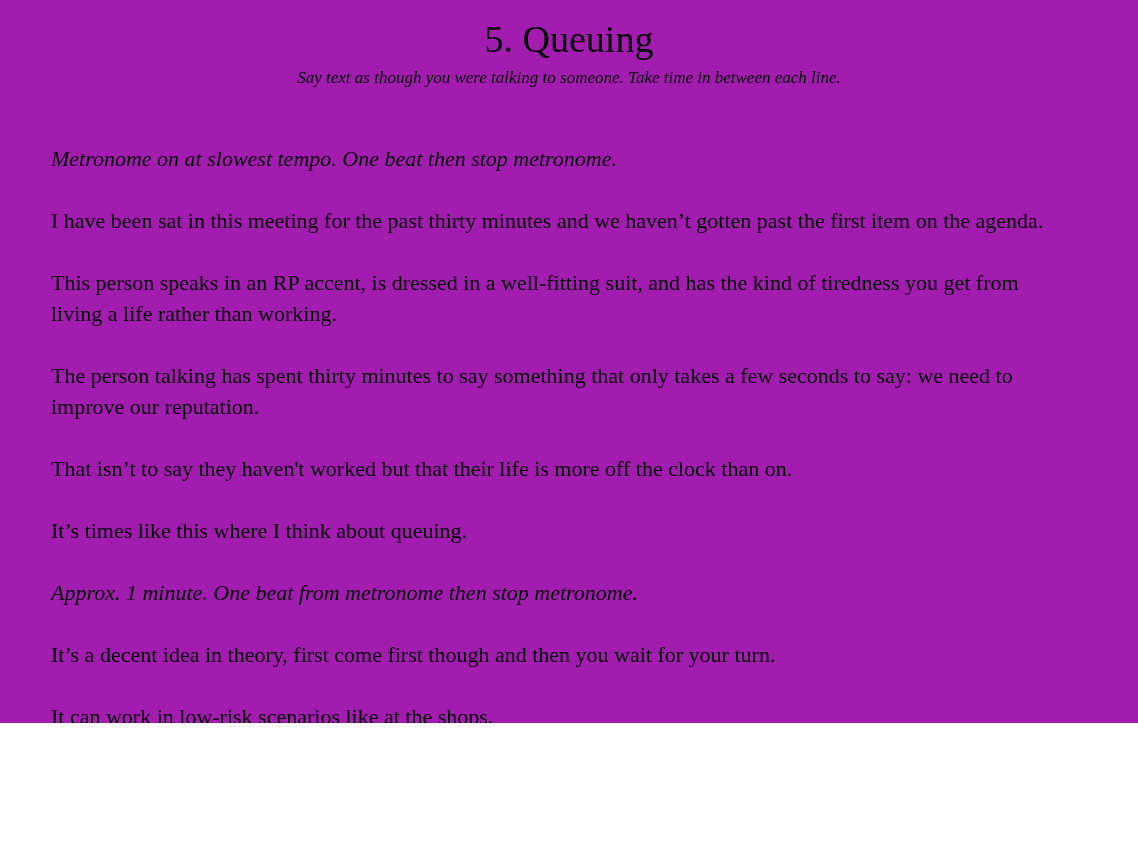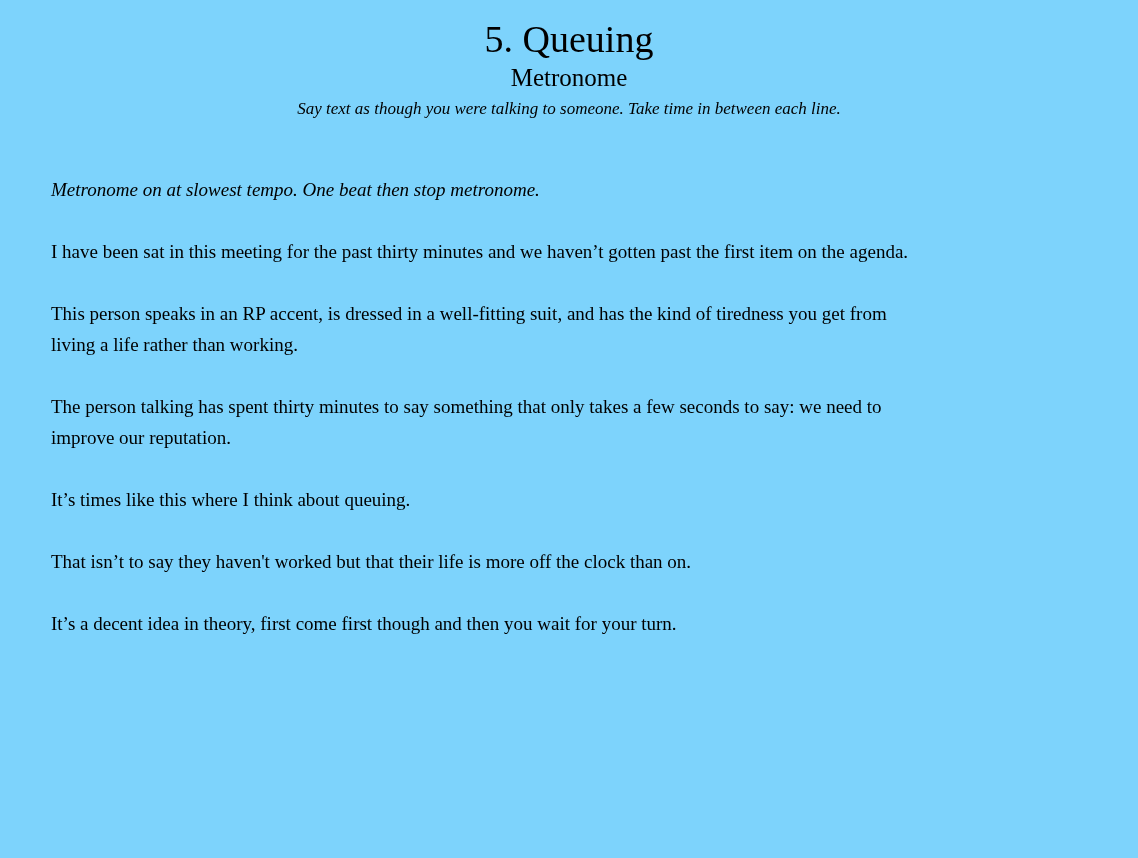--- a/index.html
+++ b/index.html
@@ -1,20 +1,20 @@
 <!DOCTYPE html>
 <html><head>
 <meta charset="utf-8">
 <style>
   html, body { margin: 0; padding: 0; background: #ffffff; }
   .page {
     position: relative;
     width: 1138px;
-    height: 858px;
-    background: #7dd3fc;
+    height: 723px;
+    background: #a21caf;
     color: #000000;
     font-family: "Liberation Serif", "DejaVu Serif", serif;
     overflow: hidden;
   }
   .doc-header { padding-top: 17px; text-align: center; }
   .doc-title {
     margin: 0;
     font-size: 38px;
     line-height: 45px;
     font-weight: 400;
@@ -27,45 +27,46 @@
   }
   .doc-tagline {
     margin: 0;
     font-size: 17px;
     line-height: 32px;
     font-style: italic;
   }
   .doc-body {
     margin: 49px 20px 0 51px;
     width: 1060px;
-    font-size: 19px;
+    font-size: 22px;
     line-height: 31px;
   }
   .doc-body p {
     margin: 0 0 31px 0;
     white-space: pre-line; 
   }
   .doc-body p.direction { font-style: italic; }
 </style>
 </head>
 <body>
 
 <div class="page">
 
   <div class="doc-header">
     <h1 class="doc-title">5. Queuing</h1>
-    <div class="doc-subtitle">Metronome</div>
     <div class="doc-tagline">Say text as though you were talking to someone. Take time in between each line.</div>
   </div>
 
   <div class="doc-body">
     <p class="direction">Metronome on at slowest tempo. One beat then stop metronome.</p>
     <p>I have been sat in this meeting for the past thirty minutes and we haven’t gotten past the first item on the agenda.</p>
     <p>This person speaks in an RP accent, is dressed in a well-fitting suit, and has the kind of tiredness you get from
 living a life rather than working.</p>
     <p>The person talking has spent thirty minutes to say something that only takes a few seconds to say: we need to
 improve our reputation.</p>
+    <p>That isn’t to say they haven't worked but that their life is more off the clock than on.</p>
     <p>It’s times like this where I think about queuing.</p>
-    <p>That isn’t to say they haven't worked but that their life is more off the clock than on.</p>
+    <p class="direction">Approx. 1 minute. One beat from metronome then stop metronome.</p>
     <p>It’s a decent idea in theory, first come first though and then you wait for your turn.</p>
+    <p>It can work in low-risk scenarios like at the shops.</p>
   </div>
 
 </div>
 
 </body></html>

